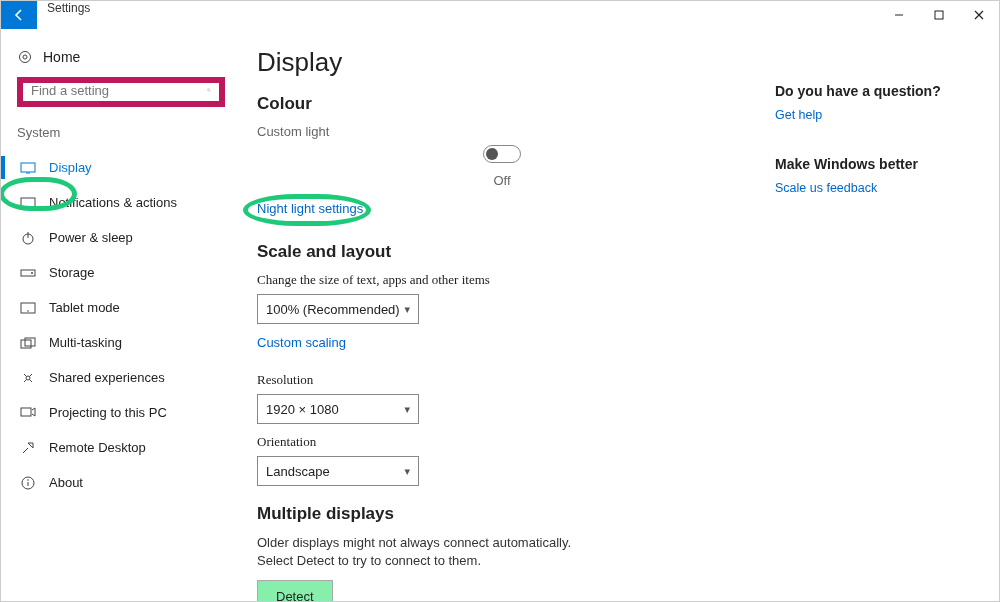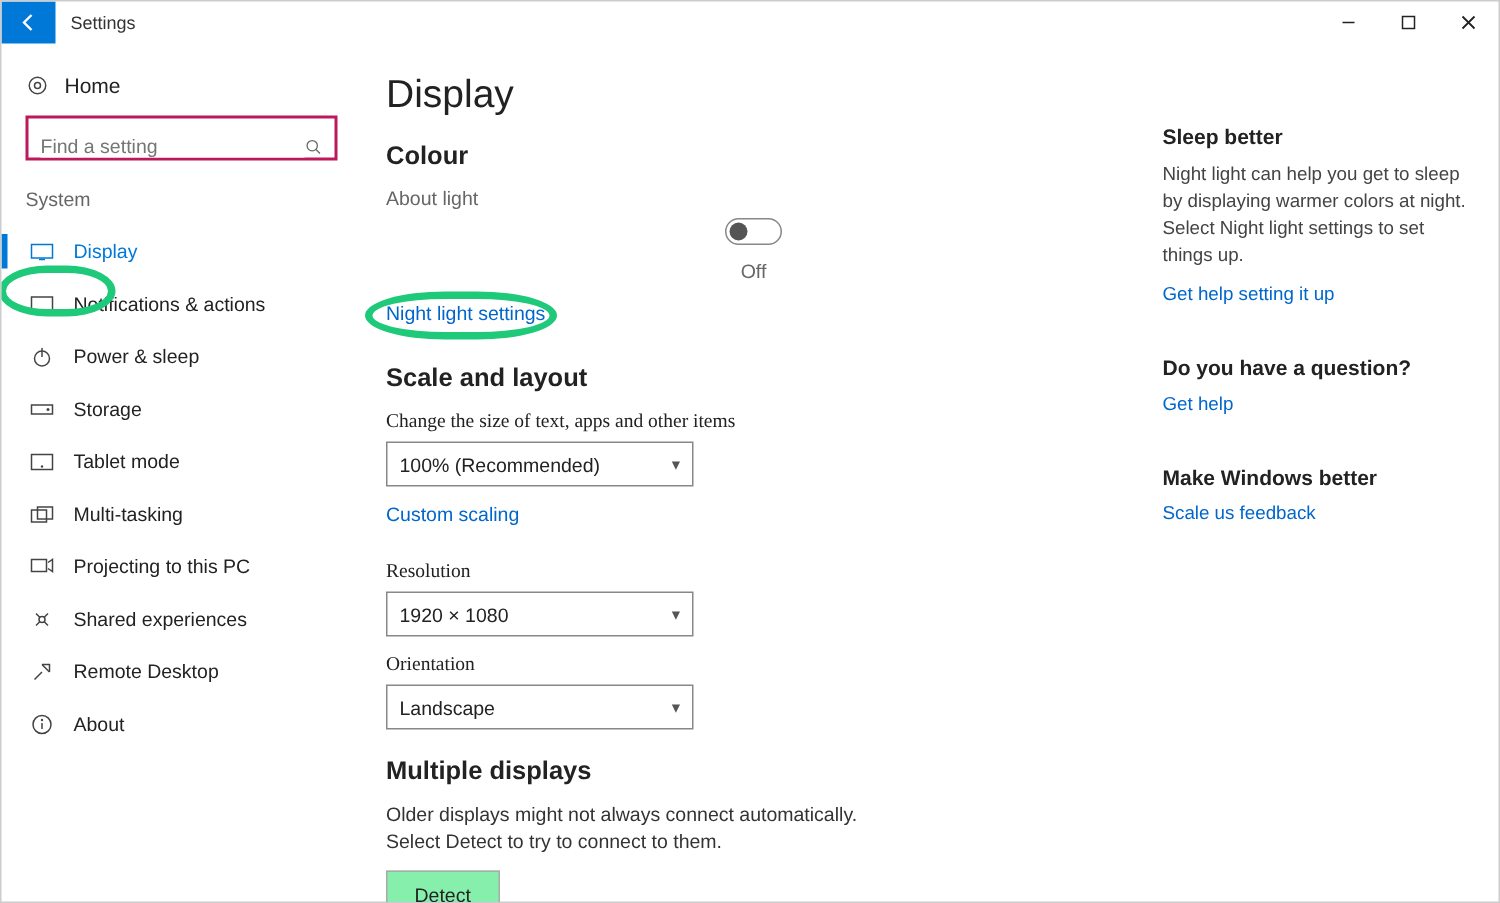--- a/index.html
+++ b/index.html
@@ -1,43 +1,43 @@
 <!DOCTYPE html>
 <html><head>
 <meta charset="utf-8">
 <style>
   * { box-sizing: border-box; margin: 0; padding: 0; font-family: "Segoe UI", Arial, sans-serif; }
   body { width: 1000px; height: 602px; background: #fff; border: 1px solid #ccc; overflow: hidden; font-size: 13px; color: #222; }
-  .titlebar { height: 28px; display: flex; align-items: center; }
+  .titlebar { height: 28px; display: flex; }
   .back-btn { width: 36px; height: 28px; background: #0078d7; color: #fff; display: flex; align-items: center; justify-content: center; }
   .app-title { padding-left: 10px; font-size: 12px; color: #333; flex: 0 0 auto; }
   .titlebar-spacer { flex: 1; }
   .win-controls { display: flex; }
   .win-btn { width: 40px; height: 28px; display: flex; align-items: center; justify-content: center; font-size: 12px; color: #222; }
   .layout { display: flex; height: calc(100% - 28px); }
   .sidebar { width: 238px; padding: 14px 10px 0 12px; position: relative; }
   .home-row { display: flex; align-items: center; gap: 10px; padding: 6px 4px 12px 4px; font-size: 14px; }
-  .search-box { display: flex; align-items: flex-end; border: 2px solid #be185d; height: 30px; padding: 0 8px; margin: 0 4px 18px 4px; color: #666; }
+  .search-box { display: flex; align-items: flex-start; border: 6px solid #be185d; height: 30px; padding: 0 8px; margin: 0 4px 18px 4px; color: #666; }
   .search-box input { border: none; outline: none; flex: 1; font-size: 13px; color: #333; }
   .cat-label { font-size: 13px; color: #666; padding: 0 4px 10px 4px; }
   .nav-item { display: flex; align-items: center; gap: 12px; padding: 10px 6px; font-size: 13px; color: #222; position: relative; }
   .nav-item.active { color: #0078d7; }
   .nav-item.active::before { content:""; position:absolute; left:-12px; top:6px; bottom:6px; width:4px; background:#0078d7; }
   .nav-item .iconbox { width: 18px; height: 14px; display: flex; align-items: center; justify-content: center; color: #444; }
   .nav-item.active .iconbox { color:#0078d7; }
   .content { flex: 1; padding: 18px 28px 12px 18px; overflow: auto; }
   .page-title { font-size: 26px; font-weight: 400; margin-bottom: 16px; }
   .section-h { font-size: 17px; font-weight: 600; margin: 10px 0 10px 0; }
   .field-label { font-size: 13px; color: #666; margin-top: 10px; }
   .field-label.dark { color: #222; font-family: Liberation Serif, serif; }
   .toggle-row { display: flex; align-items: center; gap: 10px; margin: 6px 0 12px 0; flex-direction: column; }
   .toggle { width: 38px; height: 18px; border: 1px solid #888; border-radius: 10px; position: relative; background: #fff; }
   .toggle .knob { width: 12px; height: 12px; border-radius: 50%; background: #555; position: absolute; top: 2px; left: 2px; }
   .link { color: #0066cc; font-size: 13px; margin: 1px 0 12px 0; display: inline-block; }
-  .select { display: flex; align-items: center; justify-content: space-between; border: 1px solid #888; height: 30px; width: 205px; padding: 0 8px; margin: 6px 0 10px 0; font-size: 13px; }
+  .select { display: flex; align-items: center; justify-content: space-between; border: 1px solid #888; height: 30px; width: 162px; padding: 0 8px; margin: 6px 0 10px 0; font-size: 13px; }
   .select .chev { font-size: 11px; color: #555; }
   .detect-btn { display: inline-flex; align-items: center; justify-content: center; border: 1px solid #aaa; background: #86efac; height: 32px; padding: 0 18px; font-size: 13px; margin-top: 10px; }
   .body-text { font-size: 13px; color: #333; margin-top: 6px; line-height: 1.4; max-width: 320px; }
   .rightpane { width: 224px; padding: 54px 16px 0 0; }
   .rp-h { font-size: 14px; font-weight: 600; margin-bottom: 8px; }
   .rp-body { font-size: 12.5px; color: #444; line-height: 1.45; margin-bottom: 8px; }
   .rp-link { color: #0066cc; font-size: 12.5px; }
   .rp-block { margin-bottom: 34px; }
   .circle-mark { position: absolute; border: 5px solid #1fc97a; border-radius: 50% / 60%; pointer-events: none; }
 </style>
@@ -139,35 +139,35 @@
       <span class="iconbox">
           <svg width="16" height="12" viewBox="0 0 16 12">
             <rect x="1" y="3" width="10" height="8" stroke="#444" fill="none"></rect>
             <rect x="5" y="1" width="10" height="8" stroke="#444" fill="none"></rect>
           </svg>
         </span>
       <span>Multi-tasking</span>
     </div>
     <div class="nav-item">
       <span class="iconbox">
+          <svg width="14" height="14" viewBox="0 0 14 14">
+            <path d="M3 3 L11 11 M11 3 L3 11" stroke="#444"></path>
+            <circle cx="7" cy="7" r="2" stroke="#444" fill="#fff"></circle>
+          </svg>
+        </span>
+      <span>Shared experiences</span>
+    </div>
+    <div class="nav-item">
+      <span class="iconbox">
           <svg width="16" height="12" viewBox="0 0 16 12">
             <rect x="1" y="1" width="10" height="8" stroke="#444" fill="none"></rect>
             <path d="M12 3 L15 1 L15 9 L12 7" stroke="#444" fill="none"></path>
           </svg>
         </span>
       <span>Projecting to this PC</span>
-    </div>
-    <div class="nav-item">
-      <span class="iconbox">
-          <svg width="14" height="14" viewBox="0 0 14 14">
-            <path d="M3 3 L11 11 M11 3 L3 11" stroke="#444"></path>
-            <circle cx="7" cy="7" r="2" stroke="#444" fill="#fff"></circle>
-          </svg>
-        </span>
-      <span>Shared experiences</span>
     </div>
     <div class="nav-item">
       <span class="iconbox">
           <svg width="14" height="14" viewBox="0 0 14 14">
             <path d="M2 12 L7 7 M7 2 L12 2 L12 7" stroke="#444" fill="none"></path>
             <path d="M7 2 L12 7" stroke="#444"></path>
           </svg>
         </span>
       <span>Remote Desktop</span>
     </div>
@@ -182,21 +182,21 @@
       <span>About</span>
     </div>
 
     <div class="circle-mark" style="left:-2px; top:148px; width:78px; height:34px;"></div>
   </div>
 
   <div class="content">
     <div class="page-title">Display</div>
 
     <div class="section-h">Colour</div>
-    <div class="field-label">About light</div>
+    <div class="field-label">Custom light</div>
     <div class="toggle-row">
       <div class="toggle">
           <div class="knob"></div>
         </div>
       <span style="color:#666;">Off</span>
     </div>
     <div style="position:relative; display:inline-block;">
       <a class="link">Night light settings</a>
       <div class="circle-mark" style="left:-14px; top:-6px; width:128px; height:32px;"></div>
     </div>
@@ -224,25 +224,20 @@
     <div class="section-h" style="margin-top:18px;">Multiple displays</div>
     <div class="body-text">Older displays might not always connect automatically. Select Detect to try to connect to them.</div>
     <div class="detect-btn">
         <span>Detect</span>
       </div>
     <div></div>
   </div>
 
   <div class="rightpane">
     <div class="rp-block">
-      <div class="rp-h">Sleep better</div>
-      <div class="rp-body">Night light can help you get to sleep by displaying warmer colors at night. Select Night light settings to set things up.</div>
-      <a class="rp-link">Get help setting it up</a>
-    </div>
-    <div class="rp-block">
       <div class="rp-h">Do you have a question?</div>
       <a class="rp-link">Get help</a>
     </div>
     <div class="rp-block">
       <div class="rp-h">Make Windows better</div>
       <a class="rp-link">Scale us feedback</a>
     </div>
   </div>
 </div>
 

